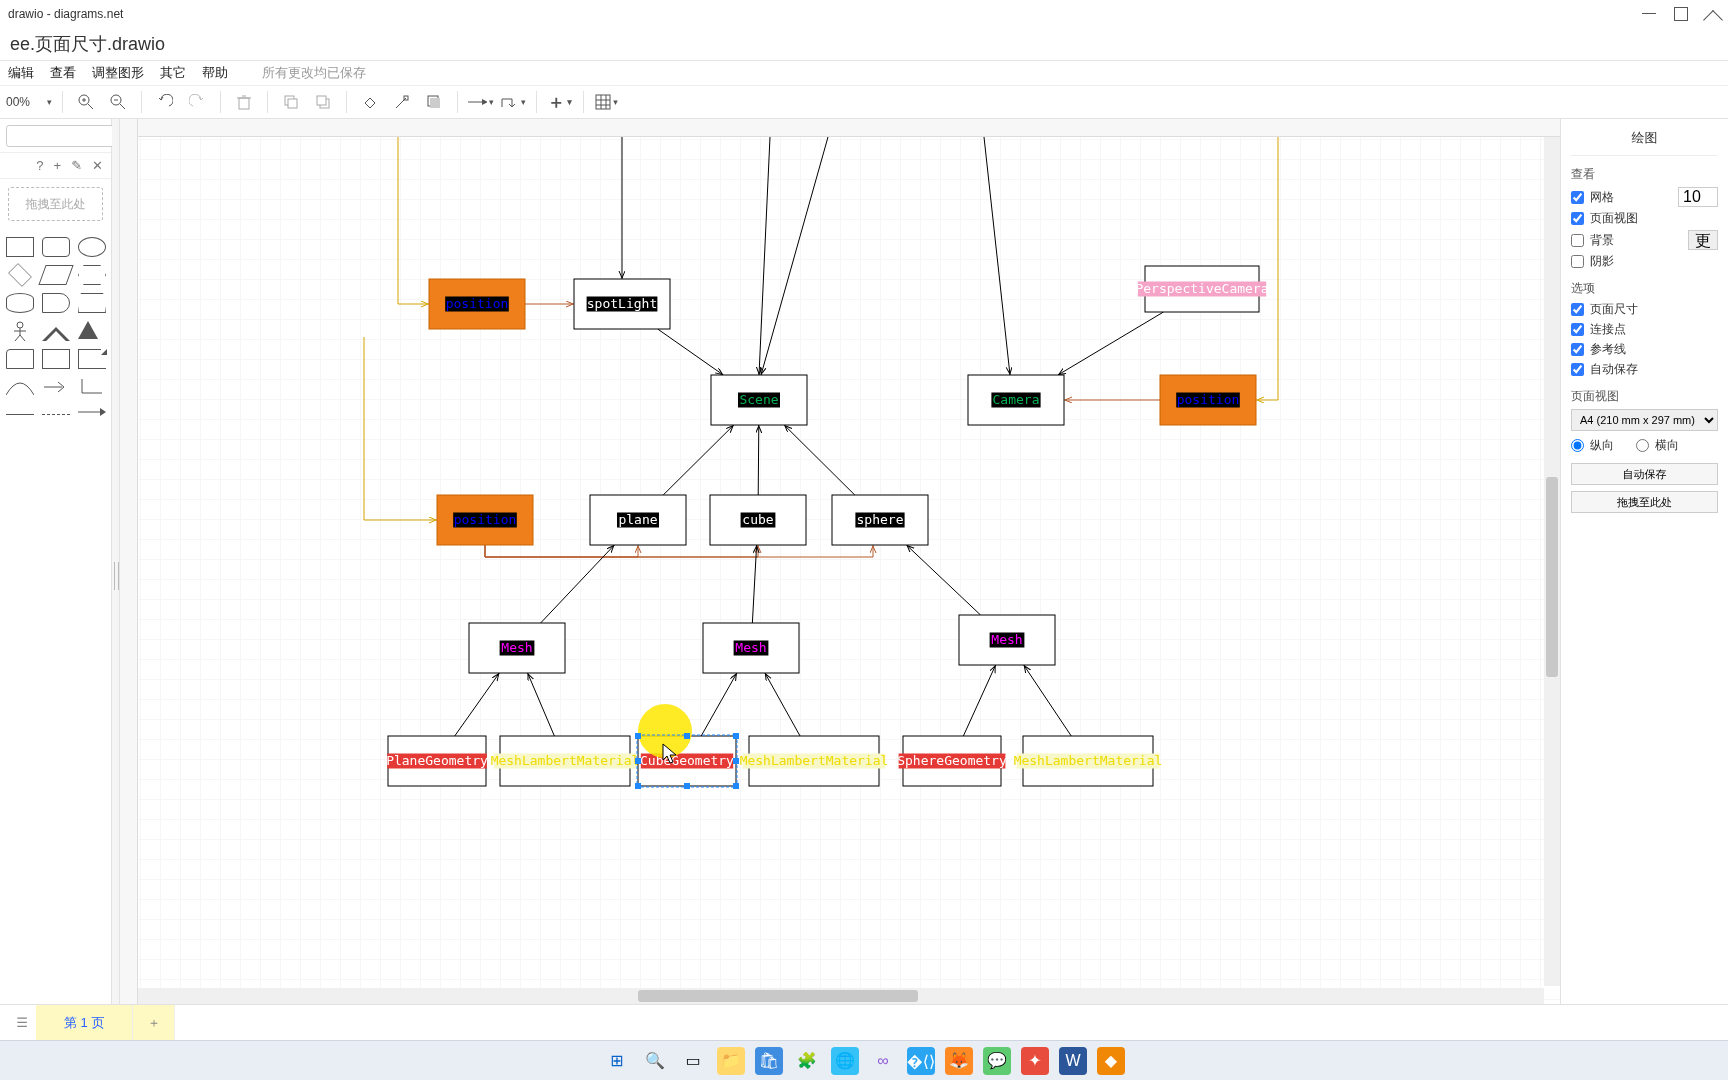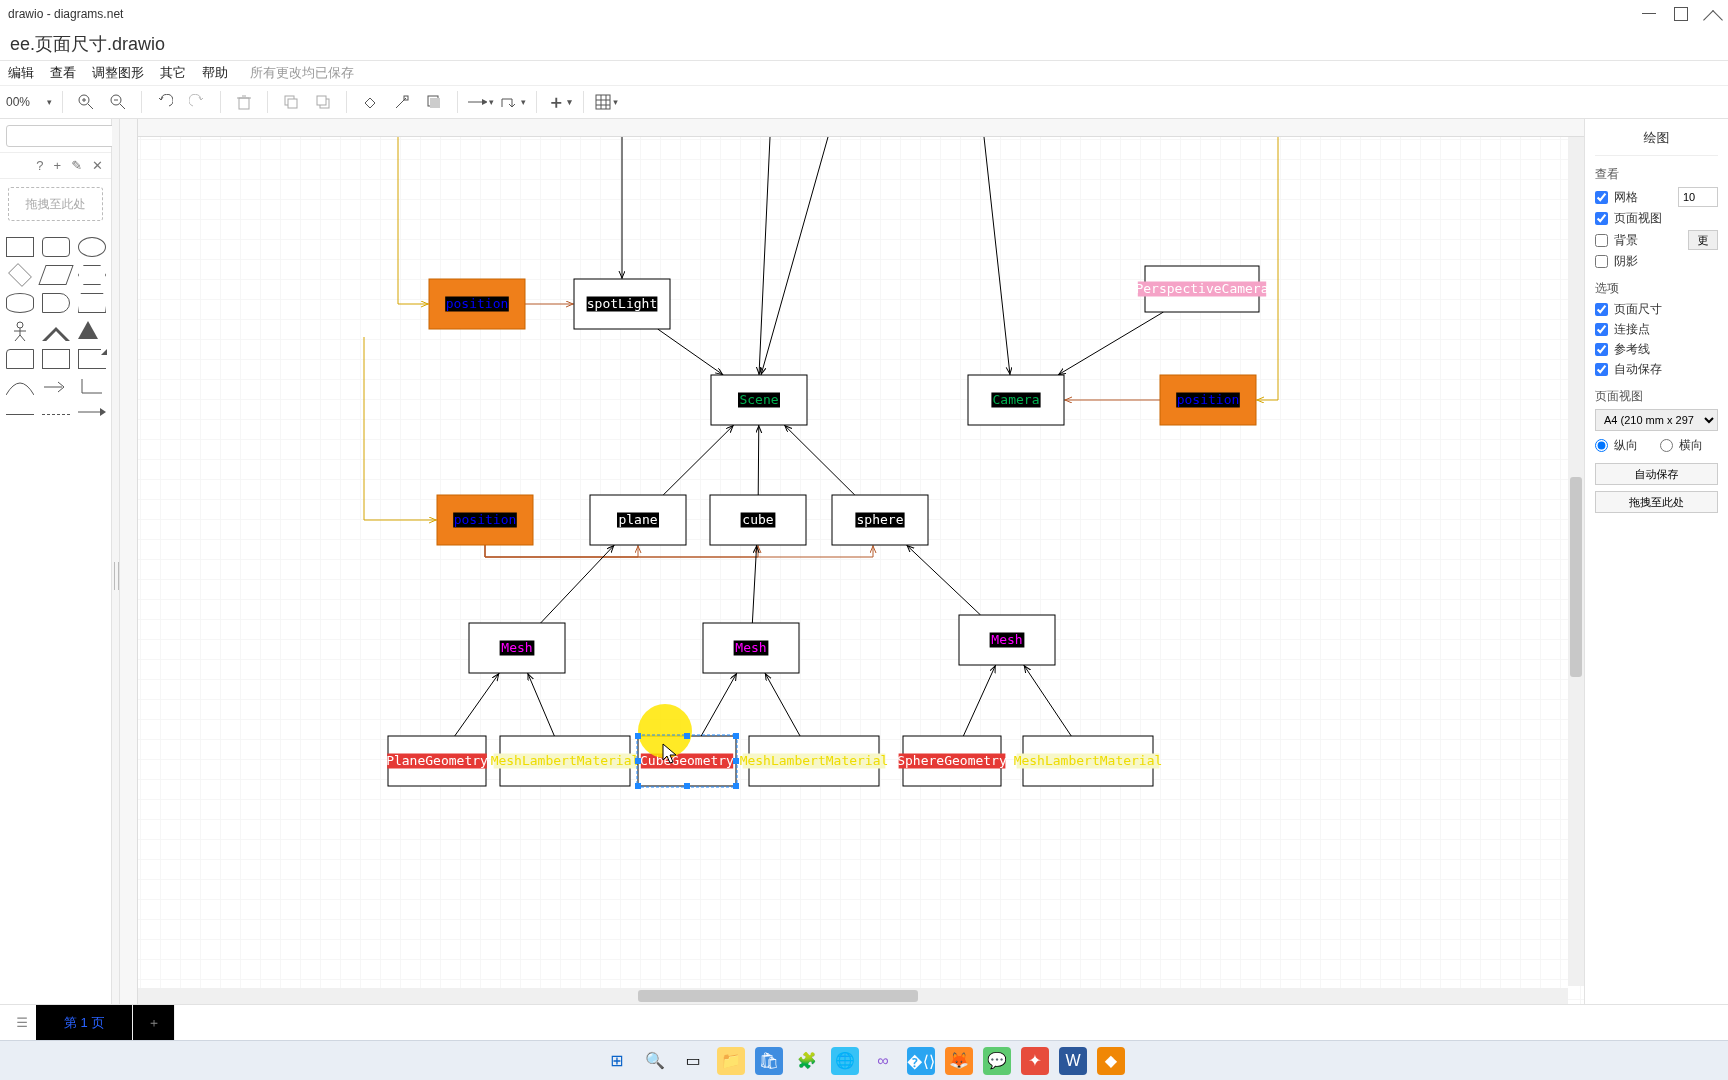--- a/index.html
+++ b/index.html
@@ -10,21 +10,21 @@
   .titlebar .spacer { flex: 1; }
   .win-btns { display:flex; gap:18px; }
   .win-btns span { width:14px; height:14px; display:inline-block; }
 
   
   .docbar { height: 32px; display: flex; align-items: center; padding: 0 10px; font-size: 18px; color: #333; }
   .docbar-sep { height:1px; background:#e5e5e5; }
 
   
   .menubar { height: 24px; display: flex; align-items: center; padding: 0 8px; gap: 16px; font-size: 13px; color: #222; }
-  .menubar .status { color: #9a9a9a; margin-left: 6px; }
+  .menubar .status { color: #9a9a9a; margin-left: 18px; }
 
   
   .toolbar { height: 34px; display: flex; align-items: center; padding: 0 6px; gap: 6px; border-top:1px solid #eee; border-bottom:1px solid #e2e2e2; }
   .tb-sep { width:1px; height:22px; background:#e2e2e2; margin: 0 4px; }
   .tb-btn { width:26px; height:26px; display:flex; align-items:center; justify-content:center; color:#555; border-radius:3px; }
   .tb-text { font-size:12px; color:#444; display:flex; align-items:center; gap:15px;}
   .caret { font-size:9px; color:#555; margin-left:2px;}
 
   
   .main { display:flex; height: calc(1080px - 28px - 32px - 1px - 24px - 34px - 40px - 36px); }
@@ -72,33 +72,33 @@
   .sel-rect { stroke:#1e88ff; stroke-dasharray:3 2; fill:none;}
   .sel-handle { fill:#1e88ff;}
   .cursor { stroke:#000; fill:#fff; stroke-width:1;}
 
   .vscroll { position:absolute; right:0; top:18px; bottom:18px; width:16px; background:#f0f0f0;}
   .vscroll .thumb { position:absolute; left:2px; right:2px; top:340px; height:200px; background:#c8c8c8; border-radius:3px;}
   .hscroll { position:absolute; left:18px; right:16px; bottom:0; height:16px; background:#f0f0f0;}
   .hscroll .thumb { position:absolute; top:2px; bottom:2px; left:500px; width:280px; background:#c8c8c8; border-radius:3px;}
 
   
-  .right-panel { width:144px; border-left:1px solid #e2e2e2; padding:10px 10px; font-size:12px; color:#333; overflow:hidden;}
+  .right-panel { width:168px; border-left:1px solid #e2e2e2; padding:10px 10px; font-size:12px; color:#333; overflow:hidden;}
   .rp-title { text-align:center; font-size:13px; padding-bottom:8px;}
   .rp-sec { font-size:12px; color:#555; margin:10px 0 4px;}
   .rp-row { display:flex; align-items:center; gap:6px; margin:3px 0;}
   .rp-row input[type=checkbox]{ accent-color:#2d79ff;}
-  .rp-input { border:1px solid #ccc; height:20px; width:40px; font-size:11px; padding:0 4px;}
+  .rp-input { border:1px solid #ccc; height:20px; width:40px; font-size:16px; padding:0 4px;}
   .rp-select{ border:1px solid #ccc; height:22px; width:100%; font-size:11px; padding:0 4px;}
   .rp-btn { border:1px solid #ccc; height:22px; width:100%; font-size:11px; background:#f6f6f6; margin-top:6px;}
 
   
   .tabstrip { height:36px; border-top:1px solid #e2e2e2; display:flex; align-items:stretch; padding-left:8px;}
   .tab-menu { width:28px; display:flex; align-items:center; justify-content:center; color:#888;}
-  .tab { padding:0 28px; display:flex; align-items:center; border-right:1px solid #eee; color:#2962ff; background:#000000;}
+  .tab { padding:0 28px; display:flex; align-items:center; border-right:1px solid #eee; color:#2962ff; background:#fef9c3;}
   .tab.add { color:#888; padding:0 14px;}
 
   
   .taskbar { height:40px; background:#e9eef5; border-top:1px solid #cfd6e0; display:flex; align-items:center; justify-content:center; gap:10px;}
   .taskbar .ico { width:28px; height:28px; border-radius:4px; display:flex; align-items:center; justify-content:center; font-size:16px;}
   .ico.win{ color:#0a63c9;}
   .ico.folder{background:#ffd76a;}
   .ico.edge{background:#36c2f6;}
   .ico.vscode{background:#2aa5f1;color:#fff;}
   .ico.ff{background:#ff8a24;}

